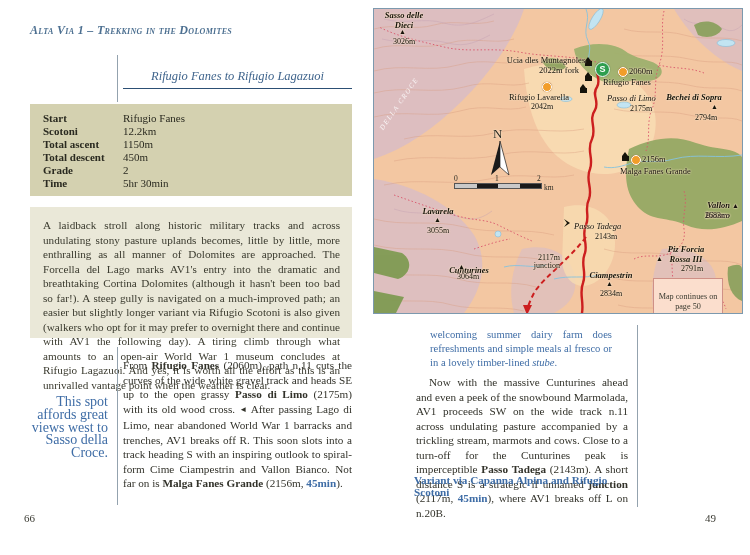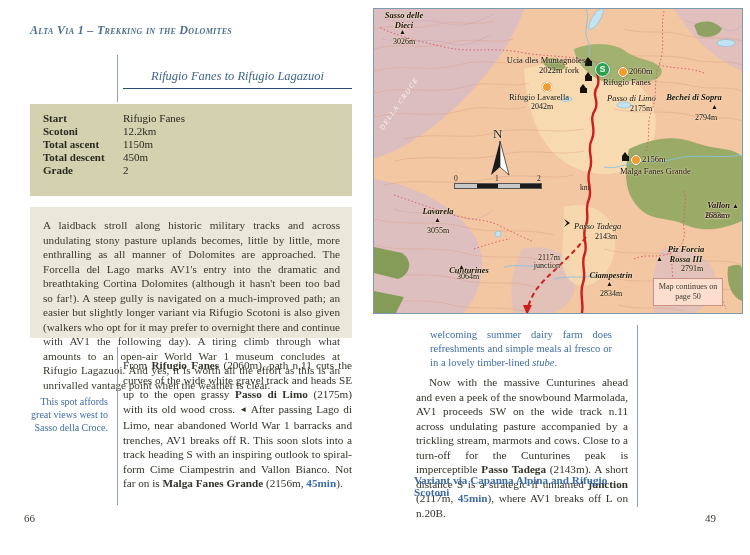--- a/index.html
+++ b/index.html
@@ -16,21 +16,21 @@
   .stage-subtitle{left:123px;top:69px;width:229px;text-align:center;font-size:12.5px;
     font-style:italic;color:#3f648c;}
   .stage-rule{left:123px;top:88px;width:229px;height:0;border-top:1.5px solid #2c4f74;}
   .info-box{left:30px;top:104px;width:322px;height:92px;background:#d4d1b0;
     box-sizing:border-box;padding:8px 0 0 13px;}
   .info-row{font-size:11px;line-height:13px;color:#2a2a20;}
   .info-row .lbl{display:inline-block;width:80px;font-weight:bold;}
   .summary-box{left:30px;top:207px;width:322px;height:131px;background:#eae8d8;
     box-sizing:border-box;padding:11px 12px 0 13px;}
   .summary-box p{margin:0;font-size:11.2px;line-height:14.5px;text-align:justify;color:#3a3a2e;}
-  .margin-note{left:28px;top:396px;width:80px;font-size:10px;line-height:12.8px;
+  .margin-note{left:28px;top:396px;width:80px;font-size:14px;line-height:12.8px;
     text-align:right;color:#3f6da6;}
   .body-para{left:123px;top:358px;width:229px;font-size:11.2px;line-height:14.5px;
     text-align:justify;}
   .blue-note{left:137px;top:478px;width:181px;font-size:10.6px;line-height:13.8px;
     text-align:justify;color:#3f6da6;}
   .page-num{font-size:11px;color:#3c3c34;}
   b.strong{font-weight:bold;}
   .blue-b{color:#3f6da6;font-weight:bold;}
   .xref{font-size:8px;position:relative;top:-1px;}
 
@@ -64,42 +64,43 @@
   .start-marker{width:13px;height:13px;border-radius:50%;background:#2e9e4f;
     border:1.5px solid #fff;box-shadow:0 0 1px #1d6b34;color:#fff;font-size:9px;
     font-weight:bold;text-align:center;line-height:13px;font-family:"Liberation Sans",sans-serif;}
   .north-label{font-size:13px;color:#2a2a22;font-family:"Liberation Serif",serif;}
   .scalebar{left:80px;top:165px;width:100px;font-size:7.5px;color:#2a2a22;}
   .scalebar .nums{position:relative;width:86px;height:9px;}
   .scalebar .nums span{position:absolute;top:0;}
   .scalebar .bar{width:86px;height:4px;display:flex;border:.5px solid #555;}
   .scalebar .bar i{flex:1;}
   .sb-a{background:#c9c9c9;}.sb-b{background:#1a1a1a;}
-  .km{position:absolute;left:90px;top:9px;margin-left:36px;}
+  .km{position:absolute;left:90px;top:9px;}
   .continues{left:279px;top:269px;width:64px;background:#fbdecd;border:1px solid #cf9086;
-    font-size:8.2px;line-height:10px;text-align:center;padding:3px 2px;color:#3a3a30;
+    font-size:8.2px;line-height:10px;text-align:center;padding:13px 2px;color:#3a3a30;
     text-shadow:none;}
 </style>
 </head>
 <body>
 
 <div id="page">
 
   <div class="abs book-header">Alta Via 1 – Trekking in the Dolomites</div>
 
   <div class="abs vrule" style="left:117px;top:55px;height:47px;"></div>
   <div class="abs stage-subtitle">Rifugio Fanes to Rifugio Lagazuoi</div>
   <div class="abs stage-rule"></div>
 
   <div class="abs info-box">
     <div class="info-row"><span class="lbl">Start</span><span>Rifugio Fanes</span></div>
     <div class="info-row"><span class="lbl">Scotoni</span><span>12.2km</span></div>
     <div class="info-row"><span class="lbl">Total ascent</span><span>1150m</span></div>
     <div class="info-row"><span class="lbl">Total descent</span><span>450m</span></div>
     <div class="info-row"><span class="lbl">Grade</span><span>2</span></div>
+    <div class="info-row"><span class="lbl">Time</span><span>5hr 30min</span></div>
   </div>
 
   <div class="abs summary-box">
     <p>A laidback stroll along historic military tracks and across undulating stony pasture uplands becomes, little by little, more enthralling as all manner of Dolomites are approached. The Forcella del Lago marks AV1's entry into the dramatic and breathtaking Cortina Dolomites (although it hasn't been too bad so far!). A steep gully is navigated on a much-improved path; an easier but slightly longer variant via Rifugio Scotoni is also given (walkers who opt for it may prefer to overnight there and continue with AV1 the following day). A tiring climb through what amounts to an open-air World War 1 museum concludes at Rifugio Lagazuoi. And yes, it is worth all the effort as this is an unrivalled vantage point when the weather is clear.</p>
   </div>
 
   <div class="abs margin-note">This spot affords great views west to Sasso della Croce.</div>
   <div class="abs vrule" style="left:117px;top:347px;height:158px;"></div>
 
   <div class="abs body-para"><span>From </span><b class="strong">Rifugio Fanes</b><span> (2060m), path n.11 cuts the curves of the wide white gravel track and heads SE up to the open grassy </span><b class="strong">Passo di Limo</b><span> (2175m) with its old wood cross. </span><span class="xref">◄</span><span> After passing Lago di Limo, near abandoned World War 1 barracks and trenches, AV1 breaks off R. This soon slots into a track heading S with an inspiring outlook to spiral-form Cime Ciampestrin and Vallon Bianco. Not far on is </span><b class="strong">Malga Fanes Grande</b><span> (2156m, </span><b class="blue-b">45min</b><span>).</span></div>

